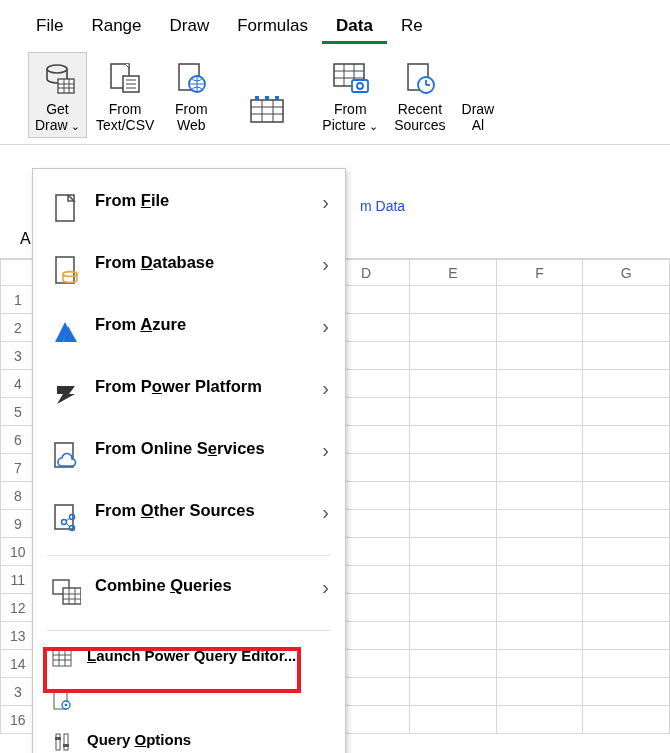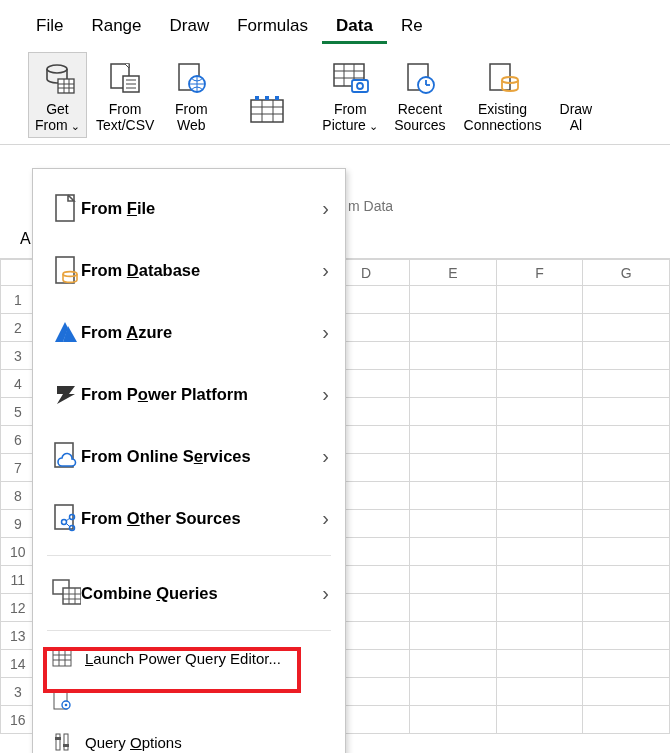--- a/index.html
+++ b/index.html
@@ -57,23 +57,23 @@
   .ribbon-btn .icon {
     height: 42px;
     display: flex;
     align-items: center;
     justify-content: center;
     margin-bottom: 2px;
   }
   .below-row {
     padding: 8px 0 0 0;
     font-size: 14px;
-    color: #737373;
+    color: #1d4ed8;
     position: absolute;
-    left: 348px;
+    left: 360px;
     top: 190px;
   }
   .namebox-row {
     display: flex;
     align-items: center;
     padding: 4px 10px;
     position: absolute;
     left: 10px;
     top: 226px;
   }
@@ -117,32 +117,33 @@
     top: 168px;
     width: 314px;
     background: #fff;
     border: 1px solid #c6c6c6;
     box-shadow: 2px 3px 6px rgba(0,0,0,.18);
     padding: 8px 0;
     z-index: 10;
   }
   .dd-item {
     display: flex;
-    align-items: center;
+    align-items: flex-start;
+    gap: 14px;
     padding: 14px 16px 14px 18px;
     cursor: pointer;
     position: relative;
   }
   .dd-item.small {
     padding: 10px 16px 10px 18px;
     font-size: 15px;
     font-weight: normal;
   }
   .dd-item .lbl { font-size: 16.5px; font-weight: 600; flex: 1; }
-  .dd-item.small .lbl { font-size: 15px; font-weight: normal; margin-left: 12px; }
+  .dd-item.small .lbl { font-size: 15px; font-weight: bold; }
   .dd-item .chev {
     font-size: 20px;
     color: #555;
   }
   .dd-sep { height: 1px; background: #e2e2e2; margin: 6px 14px; }
   .dd-icon { width: 30px; height: 34px; display:flex; align-items:center; justify-content:center; }
   .dd-item.small .dd-icon { width: 22px; height: 22px; }
   .highlight-box {
     position: absolute;
     border: 4px solid #ec1c24;
@@ -169,21 +170,21 @@
         <ellipse cx="19" cy="10" rx="10" ry="4" fill="none" stroke="#444" stroke-width="1.6"></ellipse>
         <path d="M9 10 v10 a10 4 0 0 0 20 0 v-10" fill="none" stroke="#444" stroke-width="1.6"></path>
         <rect x="20" y="20" width="16" height="14" fill="#fff" stroke="#444" stroke-width="1.3"></rect>
         <line x1="20" y1="25" x2="36" y2="25" stroke="#444"></line>
         <line x1="20" y1="29" x2="36" y2="29" stroke="#444"></line>
         <line x1="26" y1="20" x2="26" y2="34" stroke="#444"></line>
         <line x1="31" y1="20" x2="31" y2="34" stroke="#444"></line>
       </svg>
     </span>
     <span><span style="white-space:pre-line">Get
-From</span><span style="font-size:11px;"> ⌄</span></span>
+Draw</span><span style="font-size:11px;"> ⌄</span></span>
   </div>
   <div class="ribbon-btn">
     <span class="icon">
       <svg width="36" height="36">
           <rect x="4" y="4" width="18" height="24" fill="none" stroke="#444" stroke-width="1.5"></rect>
           <polyline points="18,4 22,8 22,4" fill="#fff" stroke="#444"></polyline>
           <rect x="16" y="16" width="16" height="16" fill="#fff" stroke="#444" stroke-width="1.5"></rect>
           <line x1="19" y1="20" x2="29" y2="20" stroke="#444"></line>
           <line x1="19" y1="24" x2="29" y2="24" stroke="#444"></line>
           <line x1="19" y1="28" x2="29" y2="28" stroke="#444"></line>
@@ -236,31 +237,20 @@
     <span class="icon">
       <svg width="36" height="36">
           <rect x="6" y="4" width="20" height="26" fill="none" stroke="#444" stroke-width="1.5"></rect>
           <circle cx="24" cy="25" r="8" fill="#fff" stroke="#1e6fd8" stroke-width="1.8"></circle>
           <line x1="24" y1="25" x2="24" y2="20" stroke="#1e6fd8" stroke-width="1.8"></line>
           <line x1="24" y1="25" x2="28" y2="25" stroke="#1e6fd8" stroke-width="1.8"></line>
         </svg>
     </span>
     <span style="white-space:pre-line">Recent
 Sources</span>
-  </div>
-  <div class="ribbon-btn" style="min-width:96px">
-    <span class="icon">
-      <svg width="38" height="36">
-          <rect x="6" y="4" width="20" height="26" fill="none" stroke="#444" stroke-width="1.5"></rect>
-          <ellipse cx="26" cy="20" rx="8" ry="3" fill="none" stroke="#e8a33d" stroke-width="1.8"></ellipse>
-          <path d="M18 20 v8 a8 3 0 0 0 16 0 v-8" fill="none" stroke="#e8a33d" stroke-width="1.8"></path>
-        </svg>
-    </span>
-    <span style="white-space:pre-line">Existing
-Connections</span>
   </div>
   <div class="ribbon-btn" style="min-width:40px">
     <span class="icon">
       <svg width="30" height="36"></svg>
     </span>
     <span style="white-space:pre-line">Draw
 Al</span>
   </div>
 </div>
 

